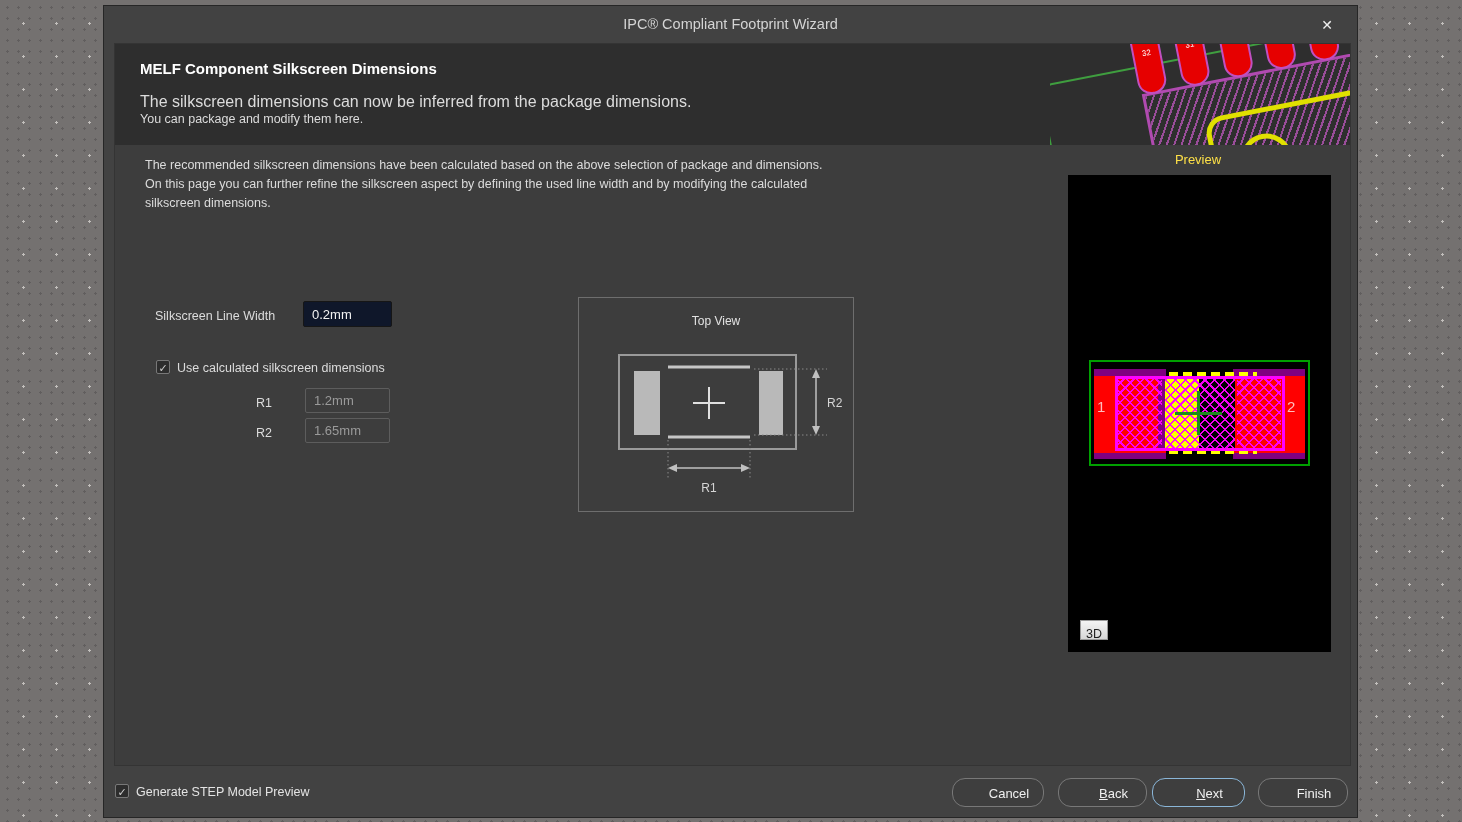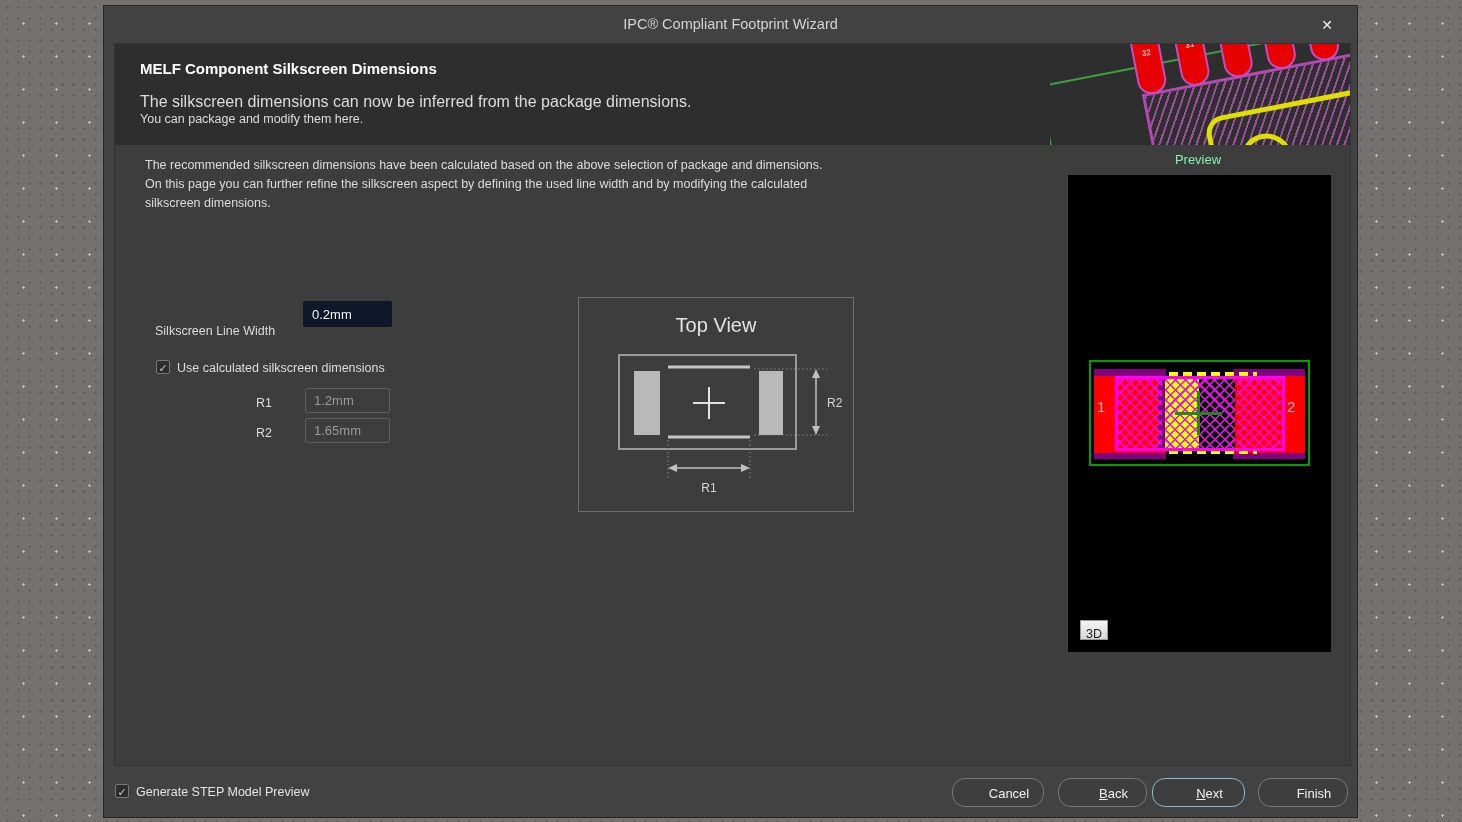--- a/index.html
+++ b/index.html
@@ -56,26 +56,26 @@
     padding:0 8px;font-family:"Liberation Sans",sans-serif;}
   .tinput:disabled{background:#3d3d3d;border:1px solid #5d5d5d;color:#9a9a9a;height:25px;}
   .cb{position:absolute;width:14px;height:14px;background:#2d2d2d;border:1px solid #787878;
     border-radius:2px;color:#cfcfcf;font-size:11px;line-height:14px;text-align:center;
     box-sizing:border-box;cursor:pointer;}
 
   
   .topview{position:absolute;left:463px;top:253px;width:276px;height:215px;
     border:1px solid #6e6e6e;box-sizing:border-box;}
   .tv-title{position:absolute;left:0;right:0;top:16px;text-align:center;
-    color:#e2e2e2;font-size:20px;}
+    color:#e2e2e2;font-size:12px;}
   .topview svg{position:absolute;left:0;top:0;}
 
   
   .pv-title{position:absolute;left:929px;top:108px;width:308px;text-align:center;
-    color:#86efac;font-size:13px;}
+    color:#fde047;font-size:13px;}
   .pv-box{position:absolute;left:953px;top:131px;width:263px;height:477px;background:#000;}
   .btn3d{position:absolute;left:12px;bottom:12px;width:28px;height:20px;
     background:linear-gradient(#f4f4f4,#d6d6d6);border:1px solid #9a9a9a;
     color:#1d1d1d;font-size:12.5px;text-align:center;line-height:26px;cursor:pointer;
     box-sizing:border-box;}
 
   
   .fp{position:absolute;left:21px;top:185px;width:221px;height:106px;}
   .fp *{position:absolute;box-sizing:border-box;}
   .fp-green{left:0;top:0;width:221px;height:106px;border:2px solid #00a000;}
@@ -151,21 +151,21 @@
 
         </div>
       </div>
     </div>
 
     <div class="intro">
       <p>The recommended silkscreen dimensions have been calculated based on the above selection of package and dimensions.</p>
       <p>On this page you can further refine the silkscreen aspect by defining the used line width and by modifying the calculated silkscreen dimensions.</p>
     </div>
 
-    <div class="flabel" style="left:40px;top:280px;">Silkscreen Line Width</div>
+    <div class="flabel" style="left:40px;top:265px;">Silkscreen Line Width</div>
     <input class="tinput" style="left: 188px; top: 257px; width: 89px;" value="0.2mm">
 
     <div class="cb" style="left:41px;top:316px;">✓</div>
     <div class="flabel" style="left:62px;top:317px;">Use calculated silkscreen dimensions</div>
 
     <div class="flabel" style="left:141px;top:352px;">R1</div>
     <input class="tinput" style="left: 190px; top: 344px; width: 85px;" disabled="" value="1.2mm">
 
     <div class="flabel" style="left:141px;top:382px;">R2</div>
     <input class="tinput" style="left: 190px; top: 374px; width: 85px;" disabled="" value="1.65mm">

